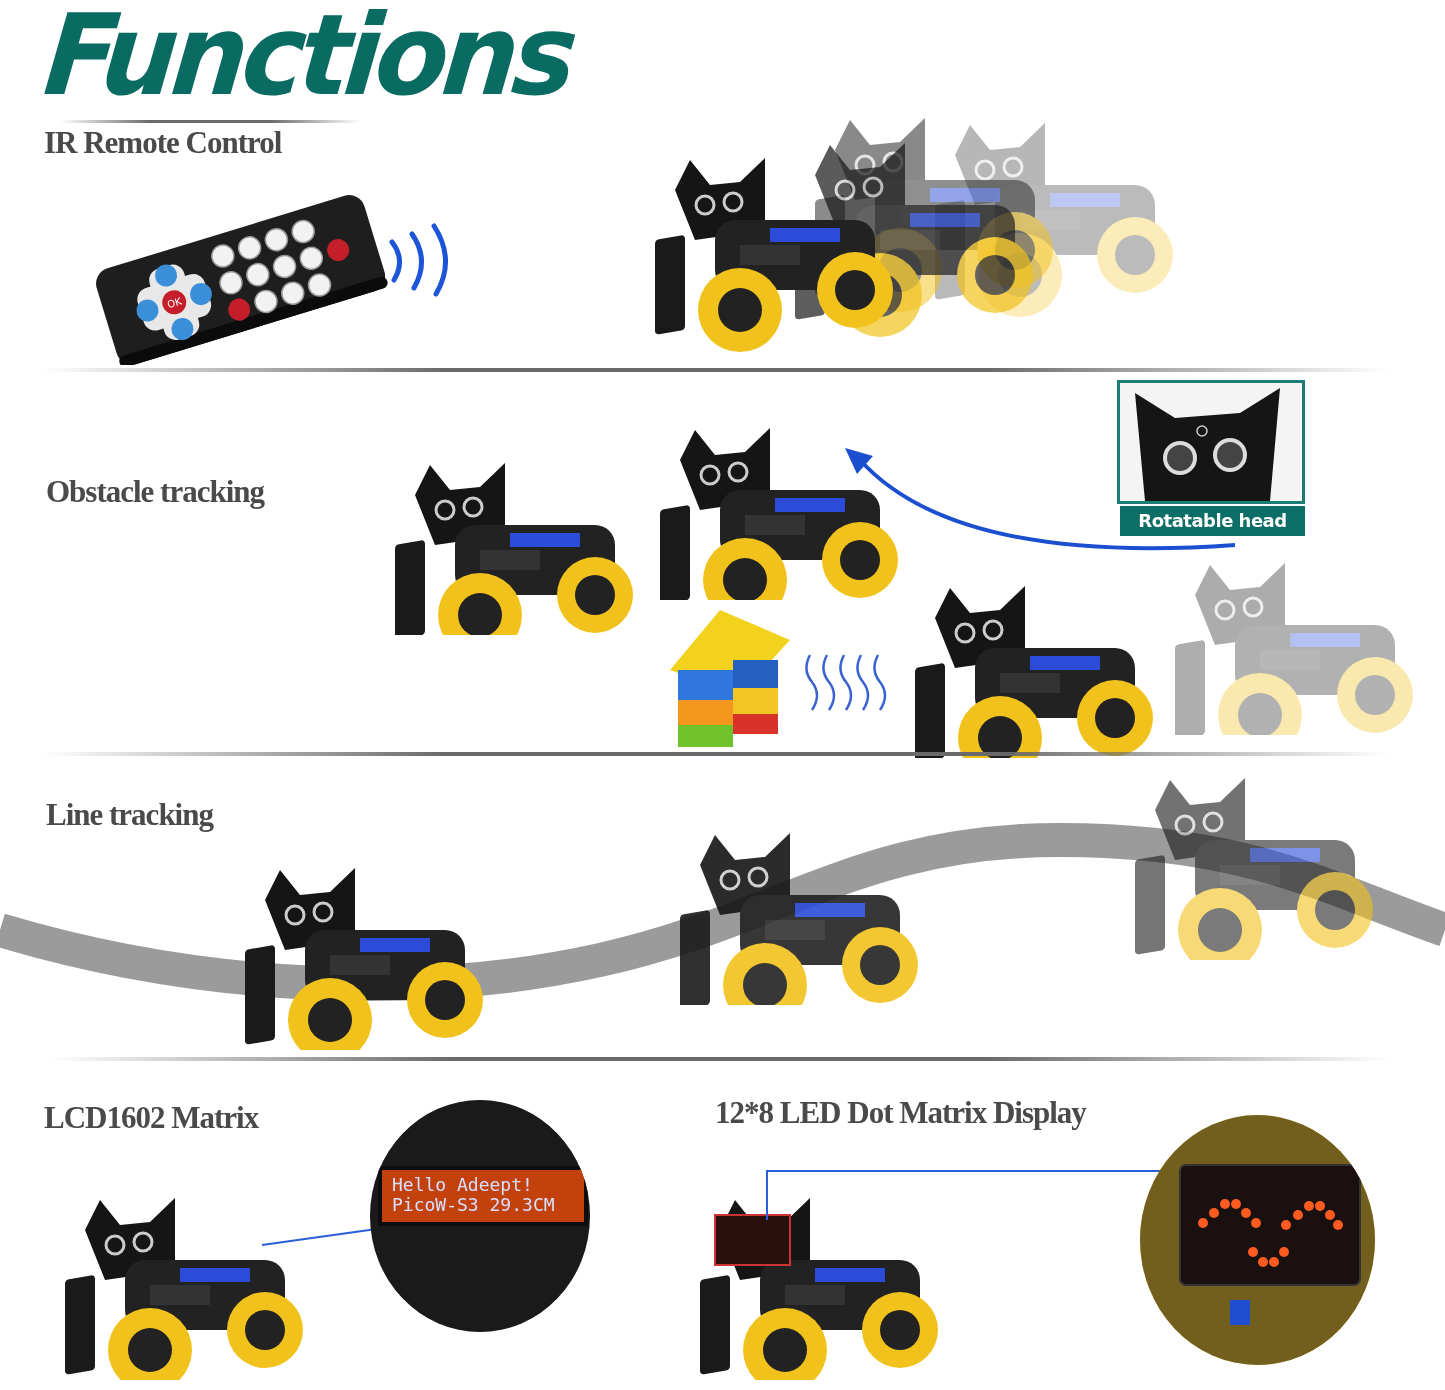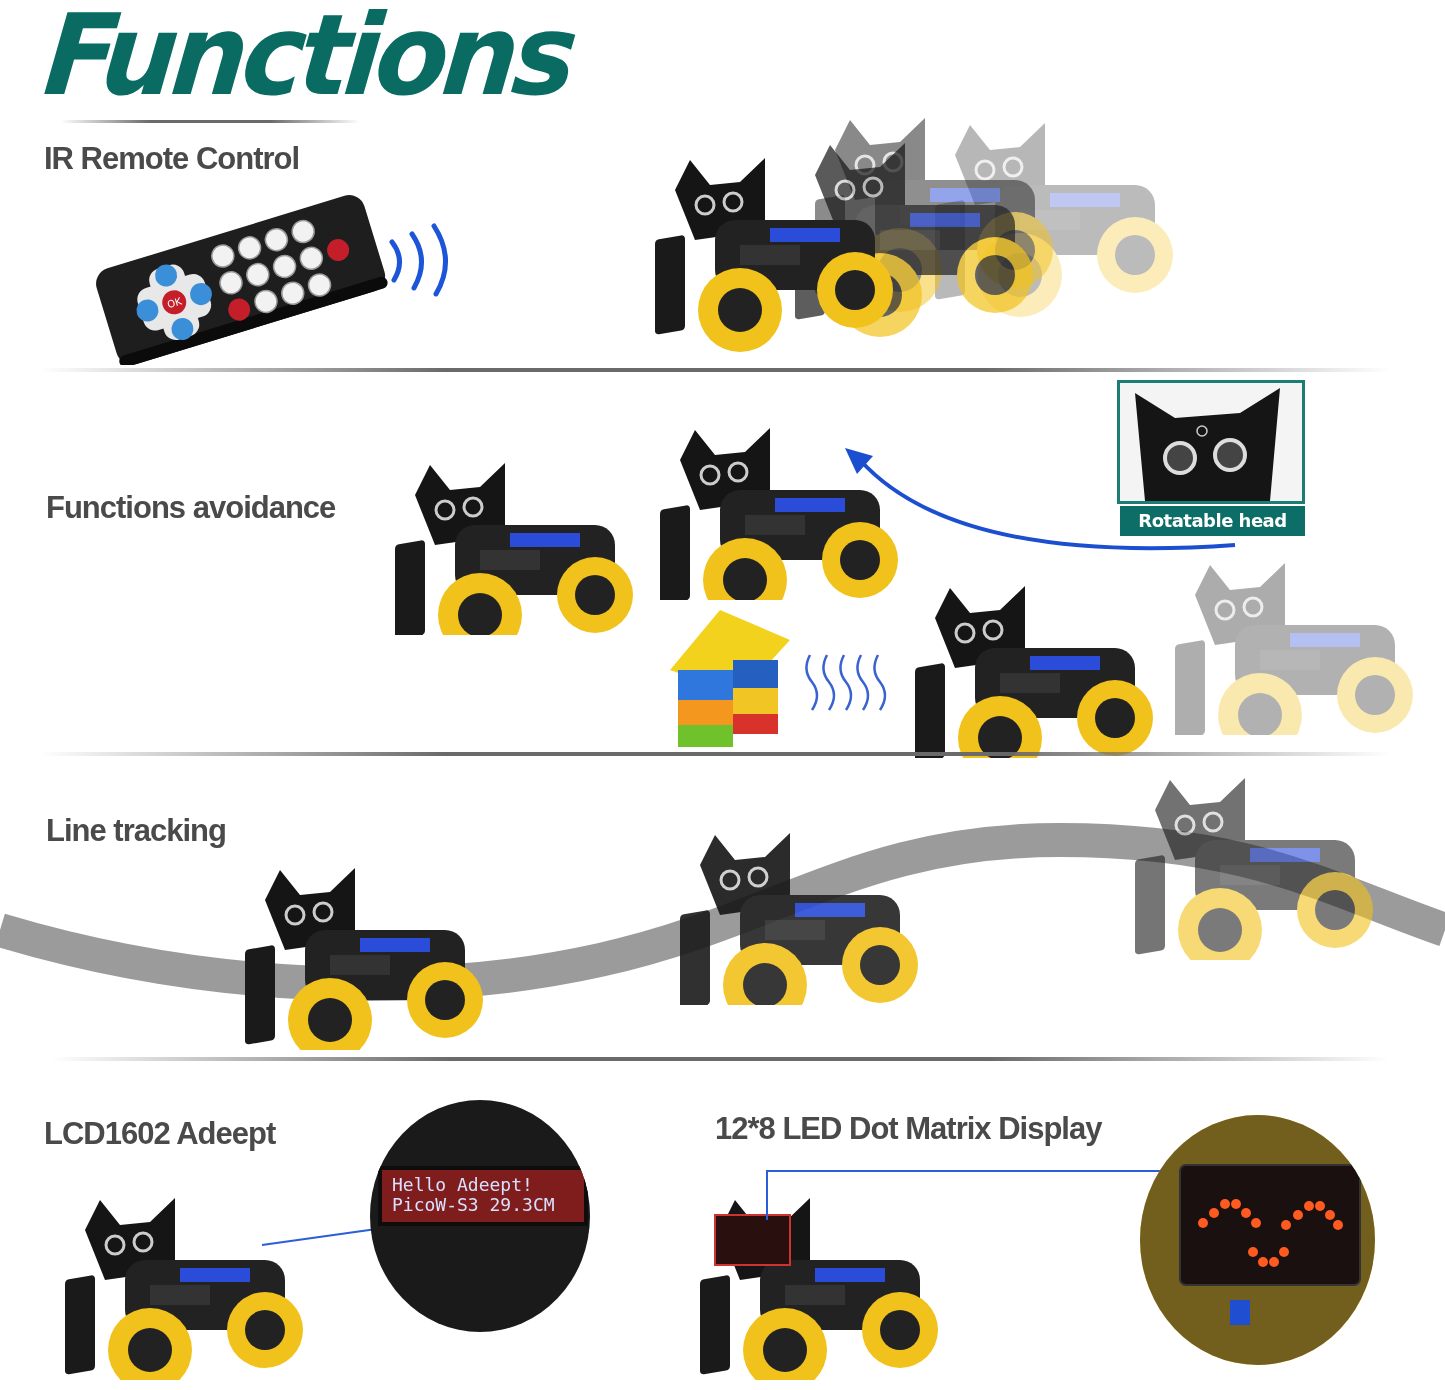--- a/index.html
+++ b/index.html
@@ -1,25 +1,25 @@
 <!DOCTYPE html>
 <html><head>
 <meta charset="utf-8">
 <style>
   html,body{margin:0;padding:0;background:#fff;}
   body{width:1445px;height:1390px;position:relative;overflow:hidden;font-family:"Liberation Sans",sans-serif;}
   .abs{position:absolute;}
   .title{left:52px;top:-6px;font-family:"DejaVu Sans",sans-serif;font-weight:bold;font-style:italic;font-size:112px;letter-spacing:-6px;color:#0a6b63;transform:scaleX(0.95) skewX(-6deg);transform-origin:left top;line-height:1.1;}
-  .heading{font-family:Liberation Sans, sans-serif;font-weight:bold;color:#4a4a4a;font-size:31px;letter-spacing:-1px;white-space:nowrap;margin-top:16px;}
+  .heading{font-family:Liberation Serif, serif;font-weight:bold;color:#4a4a4a;font-size:31px;letter-spacing:-1px;white-space:nowrap;}
   .divider{height:4px;background:linear-gradient(90deg,rgba(80,80,80,0) 0%,#6a6a6a 30%,#6a6a6a 70%,rgba(80,80,80,0) 100%);border-radius:2px;}
   .svgwrap svg{display:block;}
   .badge{background:#0c6e66;color:#fff;font-family:"DejaVu Sans",sans-serif;font-weight:bold;font-size:18px;text-align:center;line-height:30px;letter-spacing:-0.5px;}
   .headbox{border:3px solid #1b7d74;background:#f4f4f4;overflow:hidden;}
   .lcd{background:#1a1a1a;border-radius:50%;overflow:hidden;}
-  .lcd-screen{position:absolute;left:8px;top:66px;width:210px;height:60px;background:#7f1d1d;border:4px solid #0d0d0d;box-sizing:border-box;color:#d8e0ff;font-family:"DejaVu Sans Mono",monospace;font-size:18px;line-height:20px;padding:5px 10px;white-space:pre;}
+  .lcd-screen{position:absolute;left:8px;top:66px;width:210px;height:60px;background:#c2410c;border:4px solid #0d0d0d;box-sizing:border-box;color:#d8e0ff;font-family:"DejaVu Sans Mono",monospace;font-size:18px;line-height:20px;padding:5px 10px;white-space:pre;}
 </style>
 </head>
 <body>
 
 <div class="abs title">Functions</div>
 
 <div class="abs divider" style="left:60px;top:120px;width:300px;height:3px;"></div>
 <div class="abs heading" style="left:44px;top:125px;">IR Remote Control</div>
 
 <div class="abs svgwrap" style="left:90px;top:190px;">
@@ -84,21 +84,21 @@
     </defs>
     <use href="#car" x="290" y="0" opacity="0.3"></use>
     <use href="#car" x="170" y="-5" opacity="0.5"></use>
     <use href="#car" x="150" y="20" opacity="0.7"></use>
     <use href="#car" x="10" y="35" opacity="1"></use>
   </svg>
 </div>
 
 <div class="abs divider" style="left:40px;top:368px;width:1350px;"></div>
 
-<div class="abs heading" style="left:46px;top:474px;">Functions avoidance</div>
+<div class="abs heading" style="left:46px;top:474px;">Obstacle tracking</div>
 
 <div class="abs svgwrap" style="left:395px;top:455px;">
   <svg width="250" height="180" viewBox="0 0 250 180">
       <use href="#car" x="0" y="0"></use>
     </svg>
 </div>
 <div class="abs svgwrap" style="left:660px;top:420px;">
   <svg width="250" height="180" viewBox="0 0 250 180">
       <use href="#car" x="0" y="0"></use>
     </svg>
@@ -174,21 +174,21 @@
     </svg>
 </div>
 <div class="abs svgwrap" style="left:1135px;top:770px;opacity:0.6;">
   <svg width="260" height="190" viewBox="0 0 260 190">
       <use href="#car" x="0" y="0"></use>
     </svg>
 </div>
 
 <div class="abs divider" style="left:50px;top:1057px;width:1340px;"></div>
 
-<div class="abs heading" style="left:44px;top:1100px;">LCD1602 Adeept</div>
+<div class="abs heading" style="left:44px;top:1100px;">LCD1602 Matrix</div>
 
 <div class="abs svgwrap" style="left:60px;top:1190px;">
   <svg width="270" height="190" viewBox="0 0 270 190">
       <use href="#car" x="5" y="0"></use>
     </svg>
 </div>
 <div class="abs" style="left:262px;top:1244px;width:112px;height:2px;background:#2a5fd8;transform:rotate(-8deg);transform-origin:left;"></div>
 
 <div class="abs lcd" style="left:370px;top:1100px;width:220px;height:232px;">
   <div class="lcd-screen"><span>Hello Adeept!</span>

